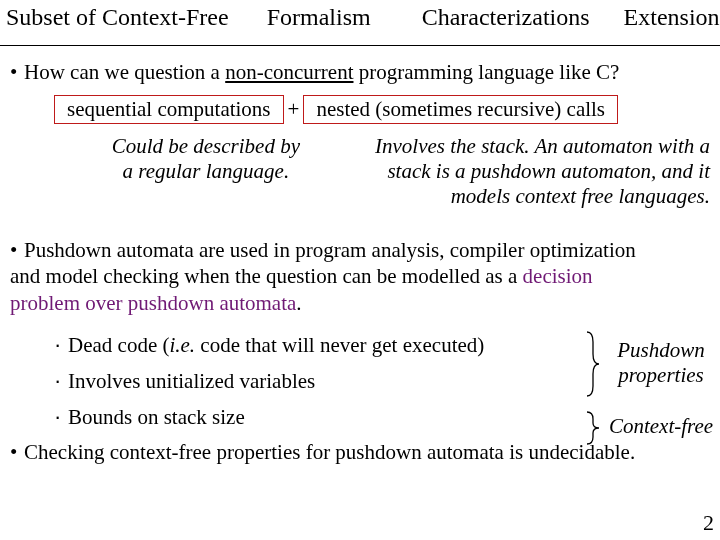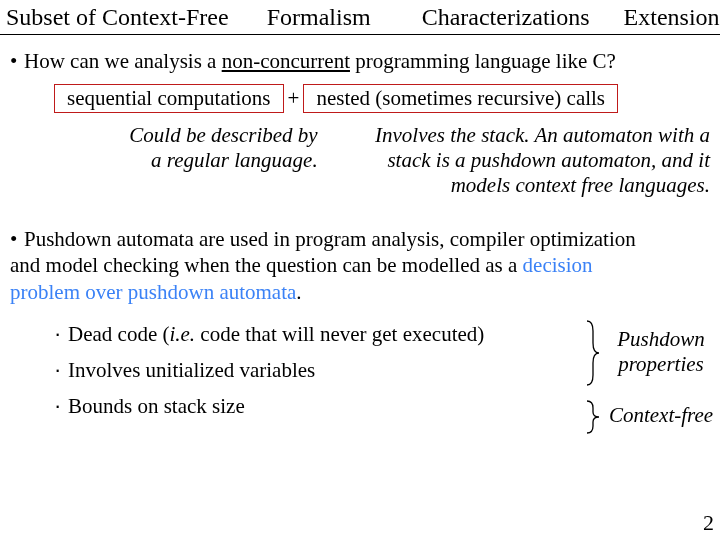--- a/index.html
+++ b/index.html
@@ -9,21 +9,21 @@
     height: 540px;
     font-family: "Times New Roman", Times, serif;
     font-size: 21px;
     color: #000;
     background: #fff;
     position: relative;
     overflow: hidden;
   }
   .header {
     display: flex;
-    padding: 4px 6px 3px 6px;
+    padding: 4px 6px 14px 6px;
     border-bottom: 1.5px solid #000;
     font-size: 24px;
   }
   .header div { white-space: nowrap; }
   .h1 { flex: 0 0 auto; margin-right: 38px; }
   .h2 { flex: 0 0 auto; margin-right: 38px; }
   .h3 { flex: 0 0 auto; margin-right: 34px; margin-left: 13px; }
   .h4 { flex: 0 0 auto; }
   .content { padding: 8px 10px 0 10px; }
   .bullet { margin: 6px 0 0 0; }
@@ -39,29 +39,29 @@
     white-space: nowrap;
   }
   .plus { padding: 0 4px; }
   .row-expl {
     margin: 10px 0 0 44px;
     display: flex;
     font-style: italic;
   }
   .col-left {
     width: 234px;
-    text-align: right;
+    text-align: center;
     padding-right: 10px;
     margin-left: 40px;
   }
   .col-right {
     width: 400px;
     text-align: right;
   }
-  .red { color: #3b82f6; }
+  .red { color: #701a75; }
   .para2 {
     margin: 28px 0 0 0;
     line-height: 1.25;
   }
   .examples {
     margin: 16px 0 0 44px;
     position: relative;
   }
   .ex-line {
     margin: 6px 0 10px 0;
@@ -98,21 +98,21 @@
 <div class="header">
   <div class="h1">Subset of Context-Free</div>
   <div class="h2">Formalism</div>
   <div class="h3">Characterizations</div>
   <div class="h4">Extensions</div>
 </div>
 
 <div class="content">
 
   <div class="bullet">
-    <span class="bullet-sym">•</span><span>How can we analysis a </span><span style="text-decoration:underline">non-concurrent</span><span> programming language like C?</span>
+    <span class="bullet-sym">•</span><span>How can we question a </span><span style="text-decoration:underline">non-concurrent</span><span> programming language like C?</span>
   </div>
 
   <div class="row-boxes">
     <span class="box">sequential computations</span>
     <span class="plus">+</span>
     <span class="box">nested (sometimes recursive) calls</span>
   </div>
 
   <div class="row-expl">
     <div class="col-left">
@@ -158,16 +158,19 @@
         <svg width="14" height="36">
             <path d="M1 2 Q7 2 7 9 L7 13 Q7 18 13 18 Q7 18 7 23 L7 27 Q7 34 1 34" fill="none" stroke="#000" stroke-width="1.3"></path>
           </svg>
       </div>
       <div class="brace-label lbl2">
         <div>Context-free</div>
       </div>
     </div>
   </div>
 
+  <div class="final bullet">
+    <span class="bullet-sym">•</span><span>Checking context-free properties for pushdown automata is undecidable.</span>
+  </div>
 
 </div>
 
 <div class="pagenum">2</div>
 
 </body></html>

